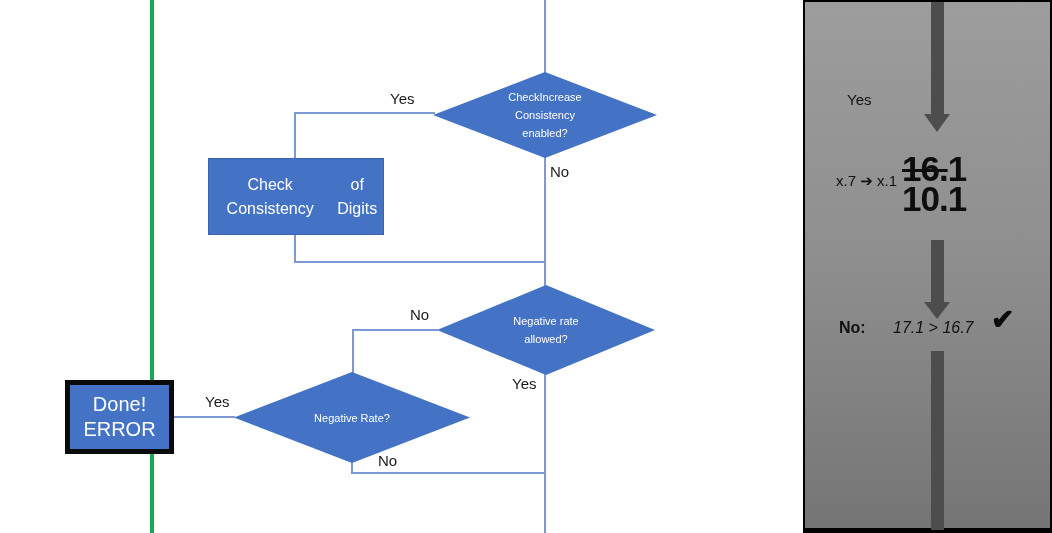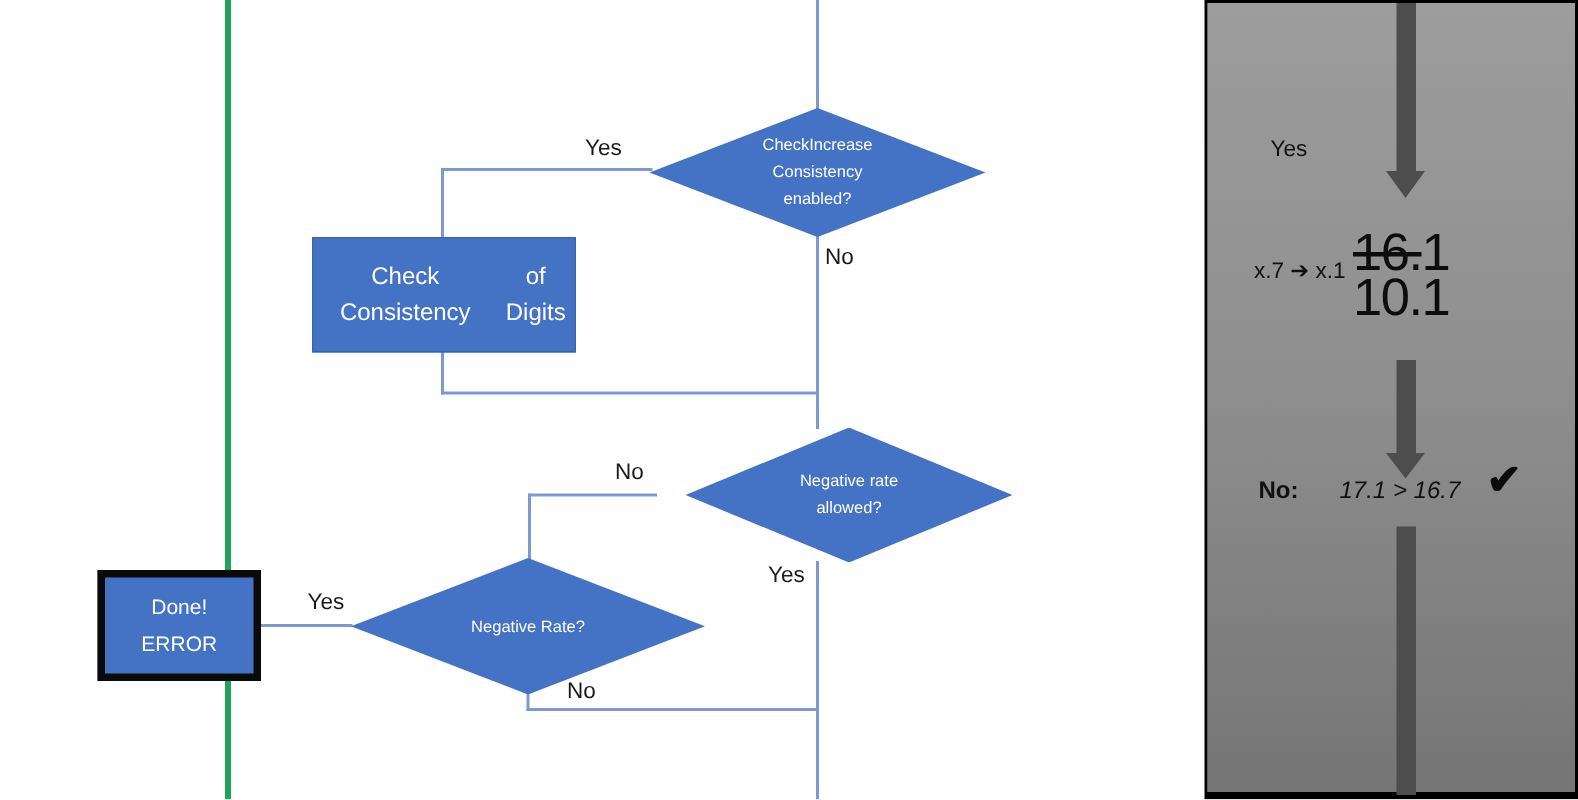--- a/index.html
+++ b/index.html
@@ -35,21 +35,21 @@
     z-index: 2;
     box-sizing: border-box;
   }
   .donebox {
     position: absolute;
     background: #4472C4;
     border: 5px solid #0A0A0A;
     display: flex; flex-direction: column;
     align-items: center; justify-content: center;
     color: #ffffff; text-align: center;
-    font-size: 14px; line-height: 25px;
+    font-size: 20px; line-height: 25px;
     z-index: 3;
     box-sizing: border-box;
   }
   .edge-label {
     position: absolute;
     color: #1a1a1a;
     font-size: 15px;
     z-index: 2;
     white-space: nowrap;
   }
@@ -80,21 +80,21 @@
   .panel .txt { position: absolute; color: #111111; white-space: nowrap; }
   .panel .yes { left: 42px; top: 89px; font-size: 15px; }
   .panel .note {
     position: absolute; left: 2px; top: 166px; width: 90px;
     color: #111111; text-align: right;
     font-size: 15px; line-height: 25px; white-space: nowrap;
   }
   .panel .values {
     position: absolute; left: 97px; top: 152px;
     color: #0d0d0d;
-    font-size: 35px; line-height: 30px; font-weight: 400;
+    font-size: 35px; line-height: 30px; font-weight: 700;
     letter-spacing: -1px;
   }
   .panel .values .struck {
     text-decoration: line-through;
     text-decoration-thickness: 3px;
   }
   .panel .result-label { left: 34px; top: 317px; font-size: 16px; font-weight: bold; }
   .panel .result-cmp { left: 88px; top: 317px; font-size: 16px; font-style: italic; }
   .panel .check {
     position: absolute; left: 186px; top: 301px;
@@ -125,21 +125,21 @@
     <span>CheckIncrease</span>
     <span>Consistency</span>
     <span>enabled?</span>
   </div>
 
   <div class="procbox" style="left:208px; top:158px; width:176px; height:77px;">
     <span>Check Consistency</span>
     <span>of Digits</span>
   </div>
 
-  <div class="diamond" style="left:457px; top:285px; width:218px; height:90px;">
+  <div class="diamond" style="left:437px; top:285px; width:218px; height:90px;">
     <span>Negative rate</span>
     <span>allowed?</span>
   </div>
 
   <div class="diamond" style="left:234px; top:372px; width:236px; height:91px;">
     <span>Negative Rate?</span>
   </div>
 
   <div class="donebox" style="left:65px; top:380px; width:109px; height:74px;">
     <span>Done!</span>

